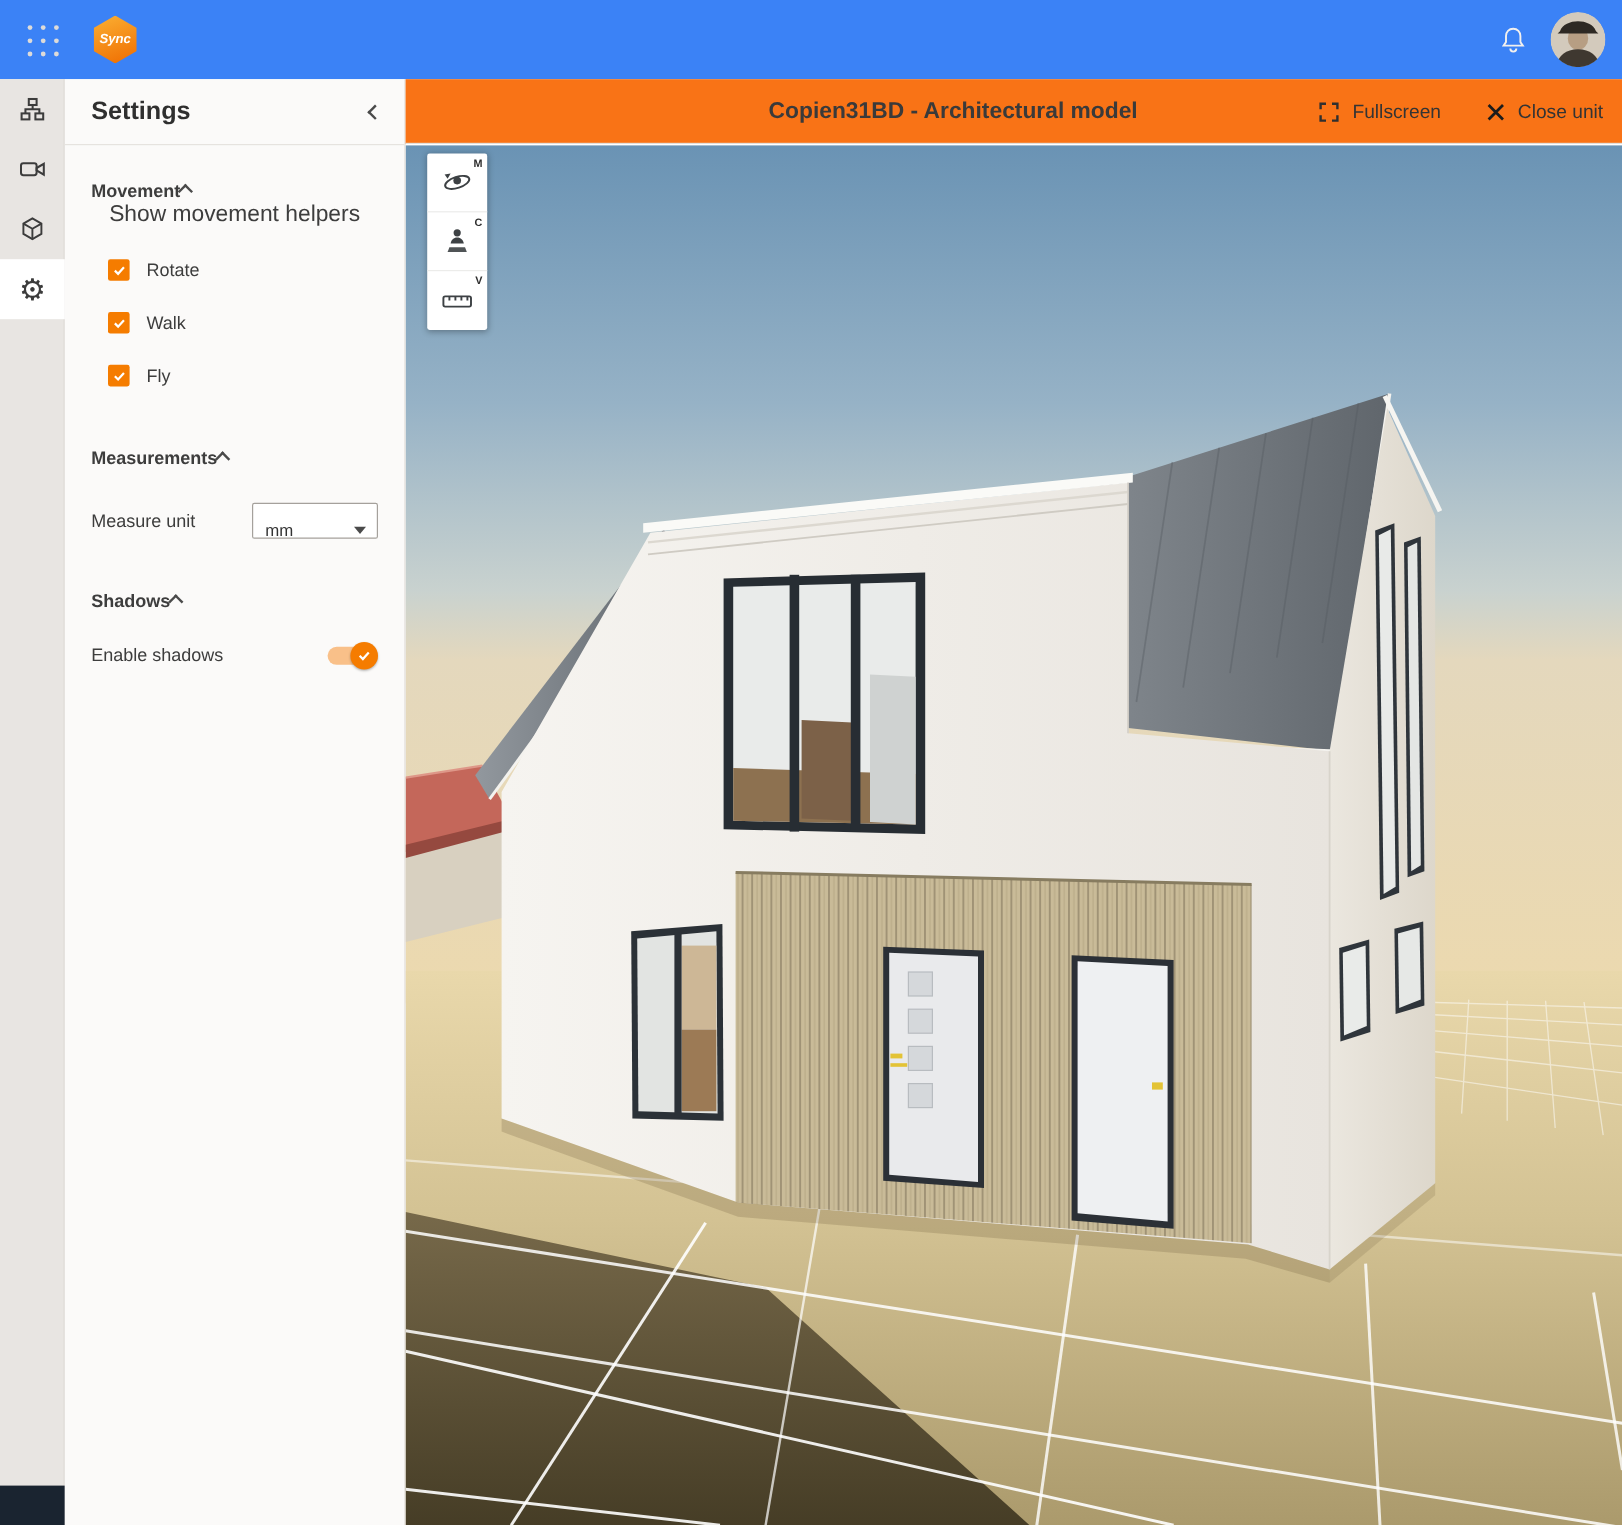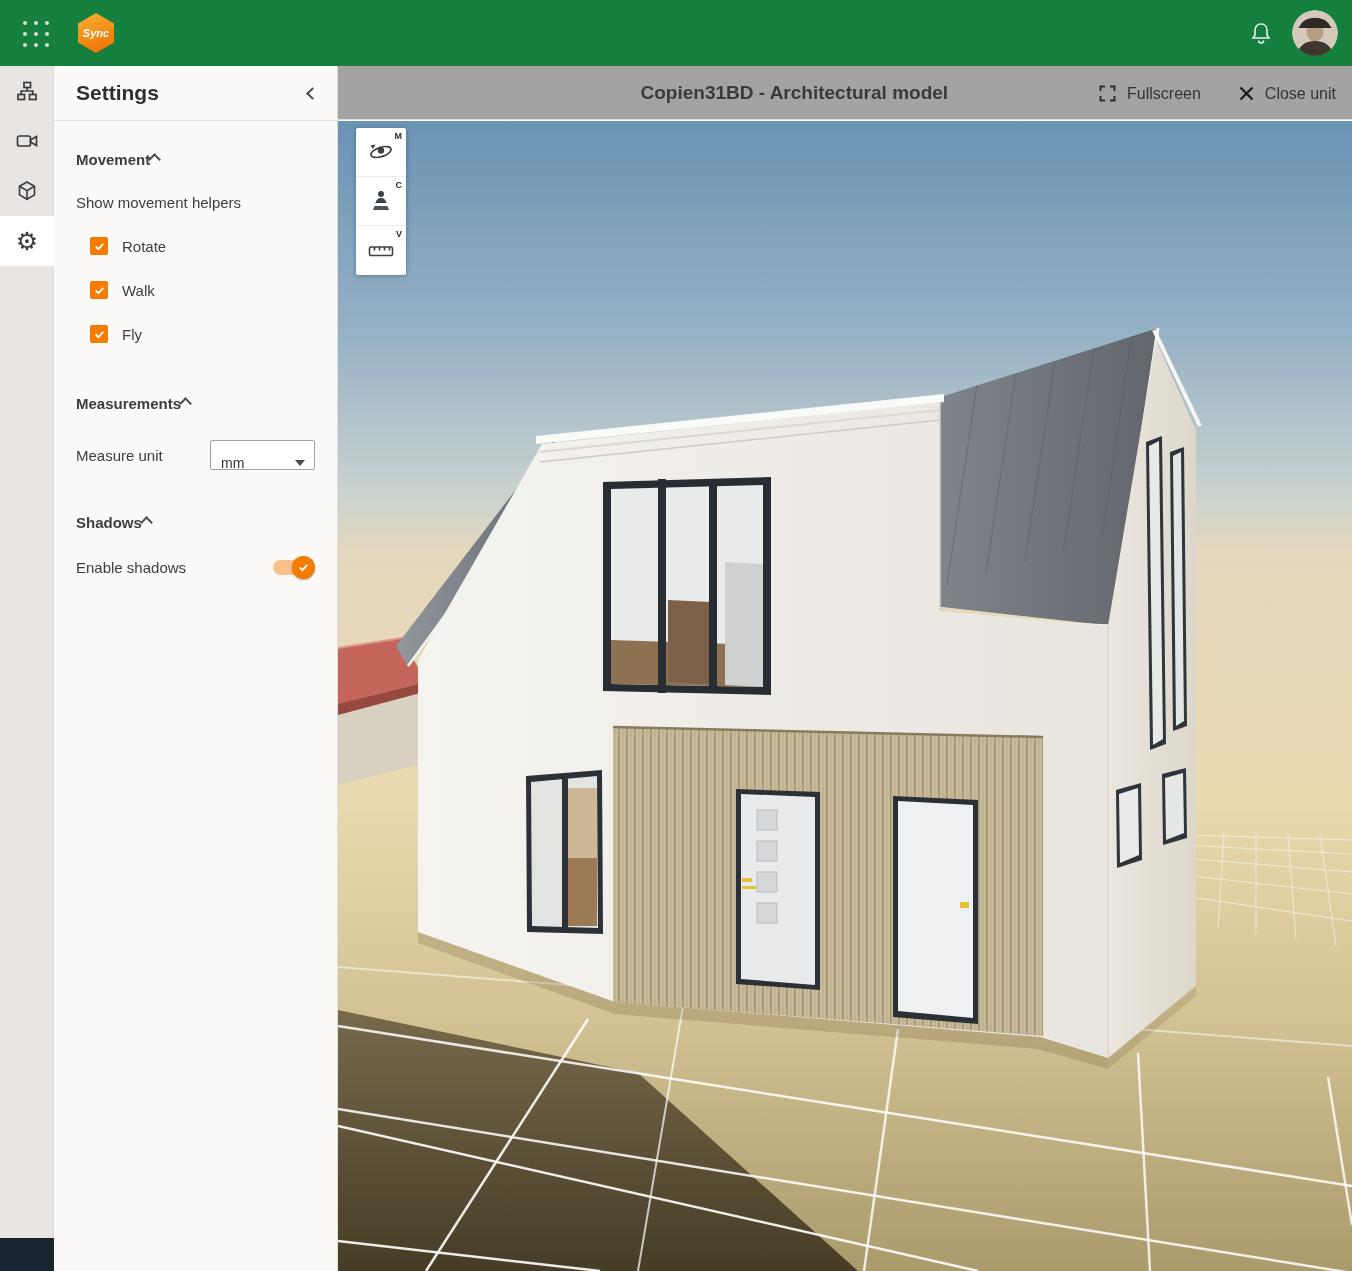--- a/index.html
+++ b/index.html
@@ -1,20 +1,20 @@
 <!DOCTYPE html>
 <html><head>
 <meta charset="utf-8">
 <style>
   * { box-sizing: border-box; }
   html,body { margin:0; padding:0; background:#fff; font-family:"Liberation Sans", sans-serif; }
   .app { position:relative; width:1352px; height:1271px; overflow:hidden; background:#fff; }
 
   
-  .topbar { position:absolute; left:0; top:0; width:1352px; height:66px; background:#15803d; }
+  .topbar { position:absolute; left:0; top:0; width:1352px; height:66px; background:#3b82f6; }
   .appgrid { position:absolute; left:22px; top:20px; width:28px; height:28px; display:grid; grid-template-columns:repeat(3,1fr); gap:4px; cursor:pointer; }
   .appgrid i { width:4px; height:4px; border-radius:50%; background:#dddbd8; display:block; margin:auto; }
   .logo { position:absolute; left:78px; top:13px; width:36px; height:40px; display:flex; align-items:center; justify-content:center; cursor:pointer; }
   .logo .hex { position:absolute; inset:0; background:linear-gradient(160deg,#fbb033,#ef6c00); clip-path:polygon(50% 0,100% 26%,100% 74%,50% 100%,0 74%,0 26%); }
   .logo span { position:relative; color:#fff; font-size:11px; font-weight:bold; font-style:italic; }
   .bell { position:absolute; right:80px; top:21px; cursor:pointer; }
   .avatar { position:absolute; right:14px; top:10px; width:46px; height:46px; border-radius:50%; overflow:hidden; cursor:pointer; }
 
   
   .rail { position:absolute; left:0; top:66px; width:54px; height:1205px; background:#e8e5e2; border-right:1px solid #ddd9d5; }
@@ -26,36 +26,36 @@
   
   .panel { position:absolute; left:54px; top:66px; width:284px; height:1205px; background:#fbfaf9; border-right:1px solid #dfdcd8; }
   .panel-header { height:55px; border-bottom:1px solid #e6e3df; display:flex; align-items:center; justify-content:space-between; padding:0 20px 0 22px;gap:24px; }
   .panel-title { font-size:21px; font-weight:600; color:#2f2f2f; }
   .chev { display:inline-block; width:9px; height:9px; border-top:2px solid #4a4a4a; border-right:2px solid #4a4a4a; }
   .chev.up { transform:rotate(-45deg); }
   .chev.left { transform:rotate(-135deg); }
   .section { padding:0 22px; margin-top:30px; }
   .section-head { display:flex; align-items:center; justify-content:flex-start; }
   .section-title { font-size:15px; font-weight:700; color:#3d3d3d; }
-  .helper-label { margin-top:26px; font-size:15px; color:#3d3d3d; }
+  .helper-label { font-size:19px; color:#3d3d3d;text-align:center; }
   .check-row { display:flex; align-items:center; gap:14px; margin-top:26px; padding-left:14px; cursor:pointer; }
   .checkbox { width:18px; height:18px; background:#f57c00; border-radius:2px; display:flex; align-items:center; justify-content:center; flex:none; }
   .check-label { font-size:15px; color:#3d3d3d; }
   .unit-row { display:flex; align-items:center; justify-content:space-between; margin-top:28px; }
   .unit-label, .toggle-label { font-size:15px; color:#3d3d3d; }
   .select { width:105px; height:30px; background:#fff; border:1px solid #a5a19c; border-radius:2px; display:flex; align-items:center; justify-content:space-between; padding:16px 9px 0 10px; cursor:pointer; }
   .select span { font-size:14px; color:#333; }
   .caret { width:0; height:0; border-left:5px solid transparent; border-right:5px solid transparent; border-top:6px solid #4a4a4a; }
   .toggle-row { display:flex; align-items:center; justify-content:space-between; margin-top:28px; }
   .toggle { position:relative; width:38px; height:15px; background:#f9c089; border-radius:8px; cursor:pointer; margin-right:4px; }
   .toggle .thumb { position:absolute; right:-4px; top:-4px; width:23px; height:23px; border-radius:50%; background:#f57c00; display:flex; align-items:center; justify-content:center; box-shadow:0 1px 2px rgba(0,0,0,.3); }
 
   
   .viewport { position:absolute; left:338px; top:66px; width:1014px; height:1205px; }
-  .vp-header { position:absolute; top:0; left:0; width:100%; height:54px; background:#a3a3a3; border-bottom:1px solid #e3e0dc; }
+  .vp-header { position:absolute; top:0; left:0; width:100%; height:54px; background:#f97316; border-bottom:1px solid #e3e0dc; }
   .vp-title { position:absolute; left:45%; top:50%; transform:translate(-50%,-50%); font-size:19px; font-weight:700; color:#3a3a3a; white-space:nowrap; }
   .vp-actions { position:absolute; right:16px; top:0; height:55px; display:flex; align-items:center; gap:38px;text-align:right; }
   .vp-btn { display:flex; align-items:center; gap:11px; font-size:16px; color:#343434; cursor:pointer; }
   .vp-canvas { position:absolute; top:55px; left:0; width:1014px; height:1150px; }
   .vp-canvas svg.scene { width:100%; height:100%; display:block; }
   .palette { position:absolute; left:18px; top:62px; width:50px; background:#fff; border-radius:2px; box-shadow:0 1px 5px rgba(0,0,0,.3); }
   .tool { position:relative; height:49px; display:flex; align-items:center; justify-content:center; border-bottom:1px solid #ececea; cursor:pointer; color:#3d4144; }
   .tool:last-child { border-bottom:none; }
   .tool .hotkey { position:absolute; top:3px; right:4px; font-size:9px; font-weight:700; color:#2e2e2e; }
 </style>

